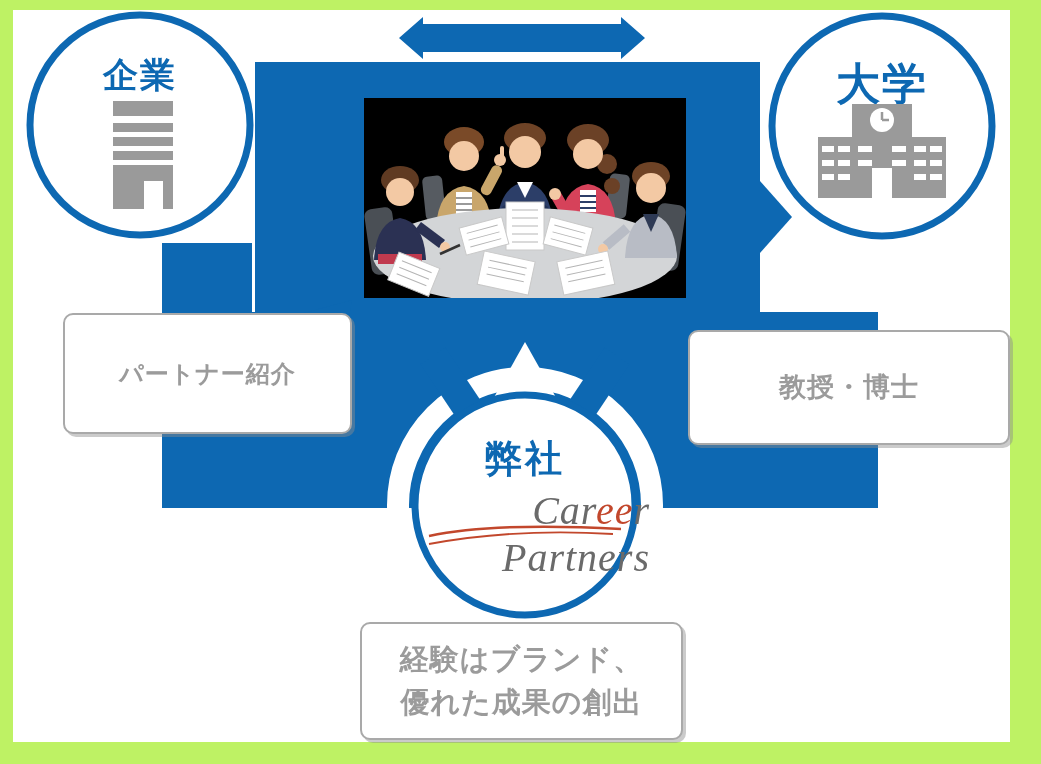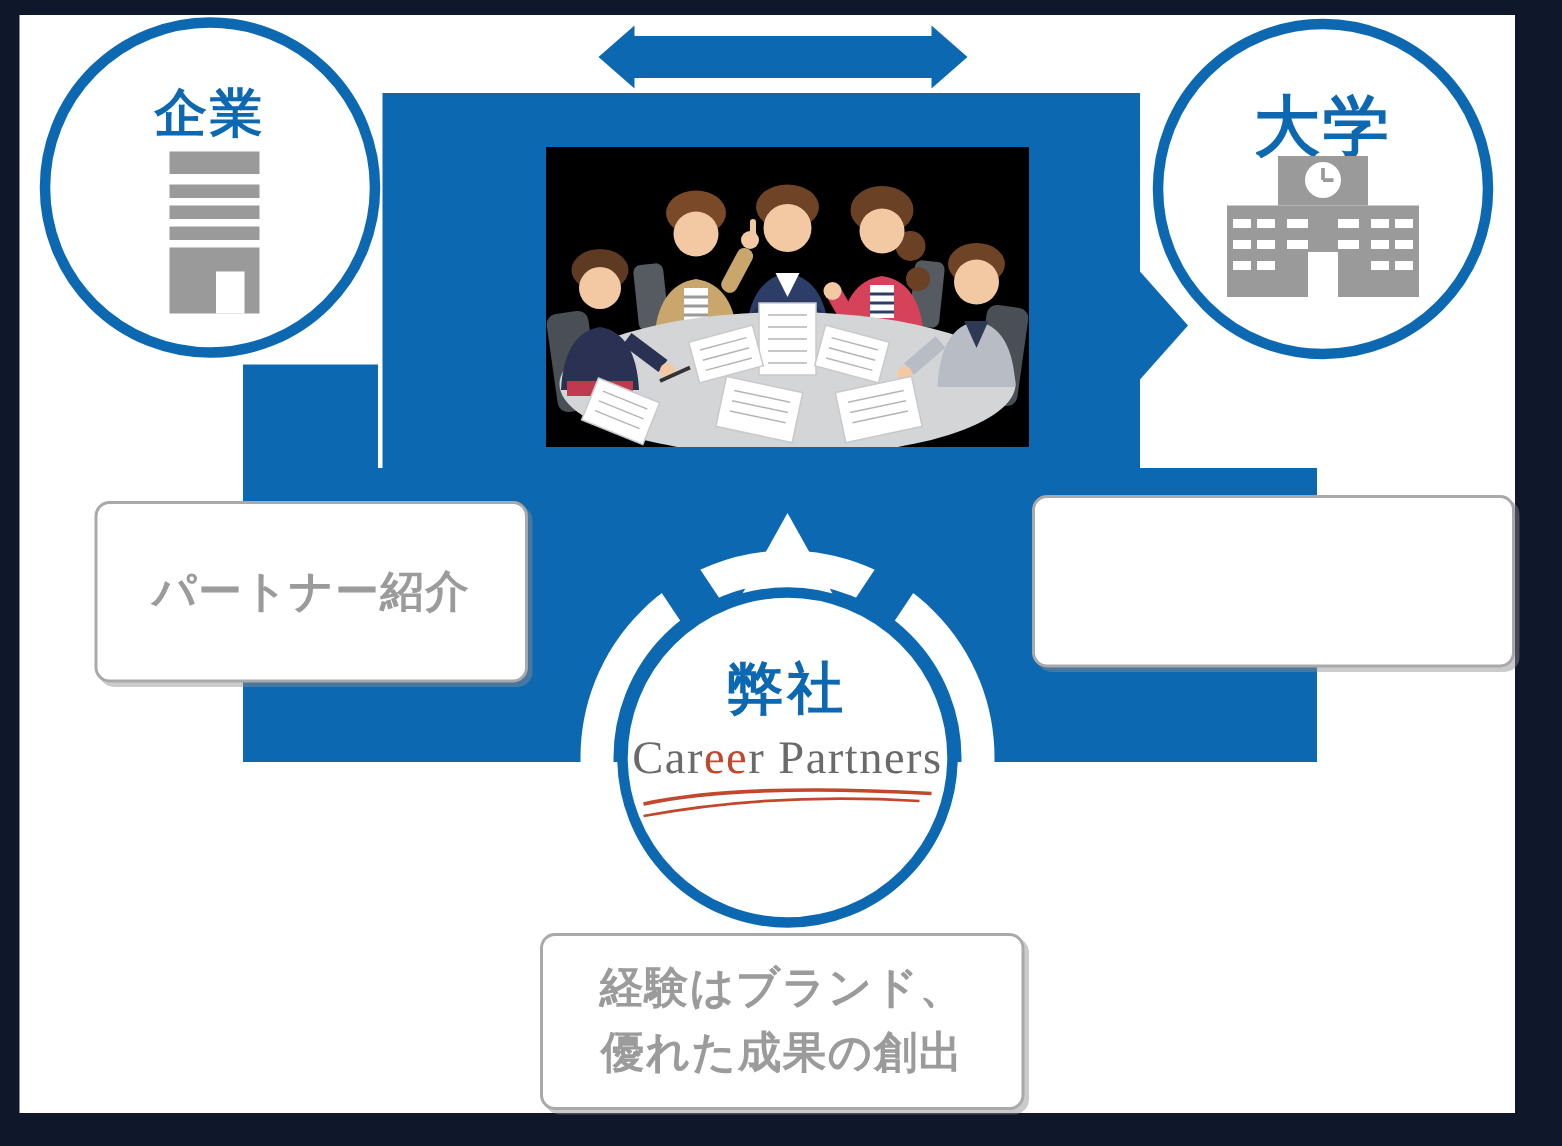--- a/index.html
+++ b/index.html
@@ -1,35 +1,35 @@
 <!DOCTYPE html>
 <html><head>
 <meta charset="utf-8">
 <style>
   html,body{margin:0;padding:0;background:#000;}
-  #canvas{position:relative;width:1041px;height:764px;background:#0f172a;overflow:hidden;
+  #canvas{position:relative;width:1041px;height:764px;background:#bef264;overflow:hidden;
           font-family:"Liberation Sans","DejaVu Sans",sans-serif;}
   .surface{position:absolute;left:13px;top:10px;width:997px;height:732px;background:#fff;}
   svg{display:block;}
   .abs{position:absolute;}
   .jp{font-weight:bold;}
   .node-label{color:#0d68b2;text-align:center;font-weight:800;letter-spacing:2px;}
   .label-company{left:42px;top:52px;width:196px;font-size:35px;}
   .label-university{left:784px;top:55px;width:196px;font-size:44px;}
   .label-ours{left:425px;top:434px;width:200px;font-size:37px;letter-spacing:3px;}
   .gray-box{background:#fff;border:2px solid #a9a9a9;border-radius:10px;
             box-shadow:3px 3px 0 rgba(140,140,140,.45);
             display:flex;flex-direction:column;align-items:center;justify-content:center;
             color:#9b9b9b;font-weight:bold;text-align:center;box-sizing:border-box;}
-  .box-partner{left:63px;top:334px;width:289px;height:121px;font-size:29px;letter-spacing:1px;}
+  .box-partner{left:63px;top:313px;width:289px;height:121px;font-size:24px;letter-spacing:1px;}
   .box-professor{left:688px;top:330px;width:322px;height:115px;font-size:27px;line-height:1.55;letter-spacing:1px;}
   .box-experience{left:360px;top:622px;width:323px;height:118px;font-size:29px;line-height:1.5;letter-spacing:1px;}
   .photo{left:358px;top:92px;width:334px;height:212px;border:6px solid #0d68b2;box-sizing:border-box;background:#000;}
-  .logo-line{left:400px;top:487px;width:250px;text-align:center;
-             font-family:"Liberation Serif","DejaVu Serif",serif;font-size:31px;color:#6a6a6a;letter-spacing:1px;}
+  .logo-line{left:400px;top:487px;width:250px;text-align:right;
+             font-family:"Liberation Serif","DejaVu Serif",serif;font-size:40px;color:#6a6a6a;letter-spacing:1px;font-style:italic;}
   .logo-accent{color:#c2472c;}
 </style>
 </head>
 <body>
 
 <div id="canvas">
 
   <div class="surface"></div>
 
   <svg class="abs" style="left:0;top:0" width="1041" height="764" viewBox="0 0 1041 764">
@@ -188,20 +188,21 @@
             <path d="M34,169 h32 M34,176 h32 M34,183 h32" stroke="#b5b5b5"></path>
           </g>
       </g>
     </svg>
   </div>
 
   <div class="abs jp gray-box box-partner">
     <span>パートナー紹介</span>
   </div>
   <div class="abs jp gray-box box-professor">
+    <span>教授・博士</span>
   </div>
   <div class="abs jp node-label label-ours">弊社</div>
 
   <div class="abs jp gray-box box-experience">
     <span>経験はブランド、</span>
     <span>優れた成果の創出</span>
   </div>
   <div class="abs logo-line">
     <span>Car</span><span class="logo-accent">ee</span><span>r Partners</span>
   </div>

